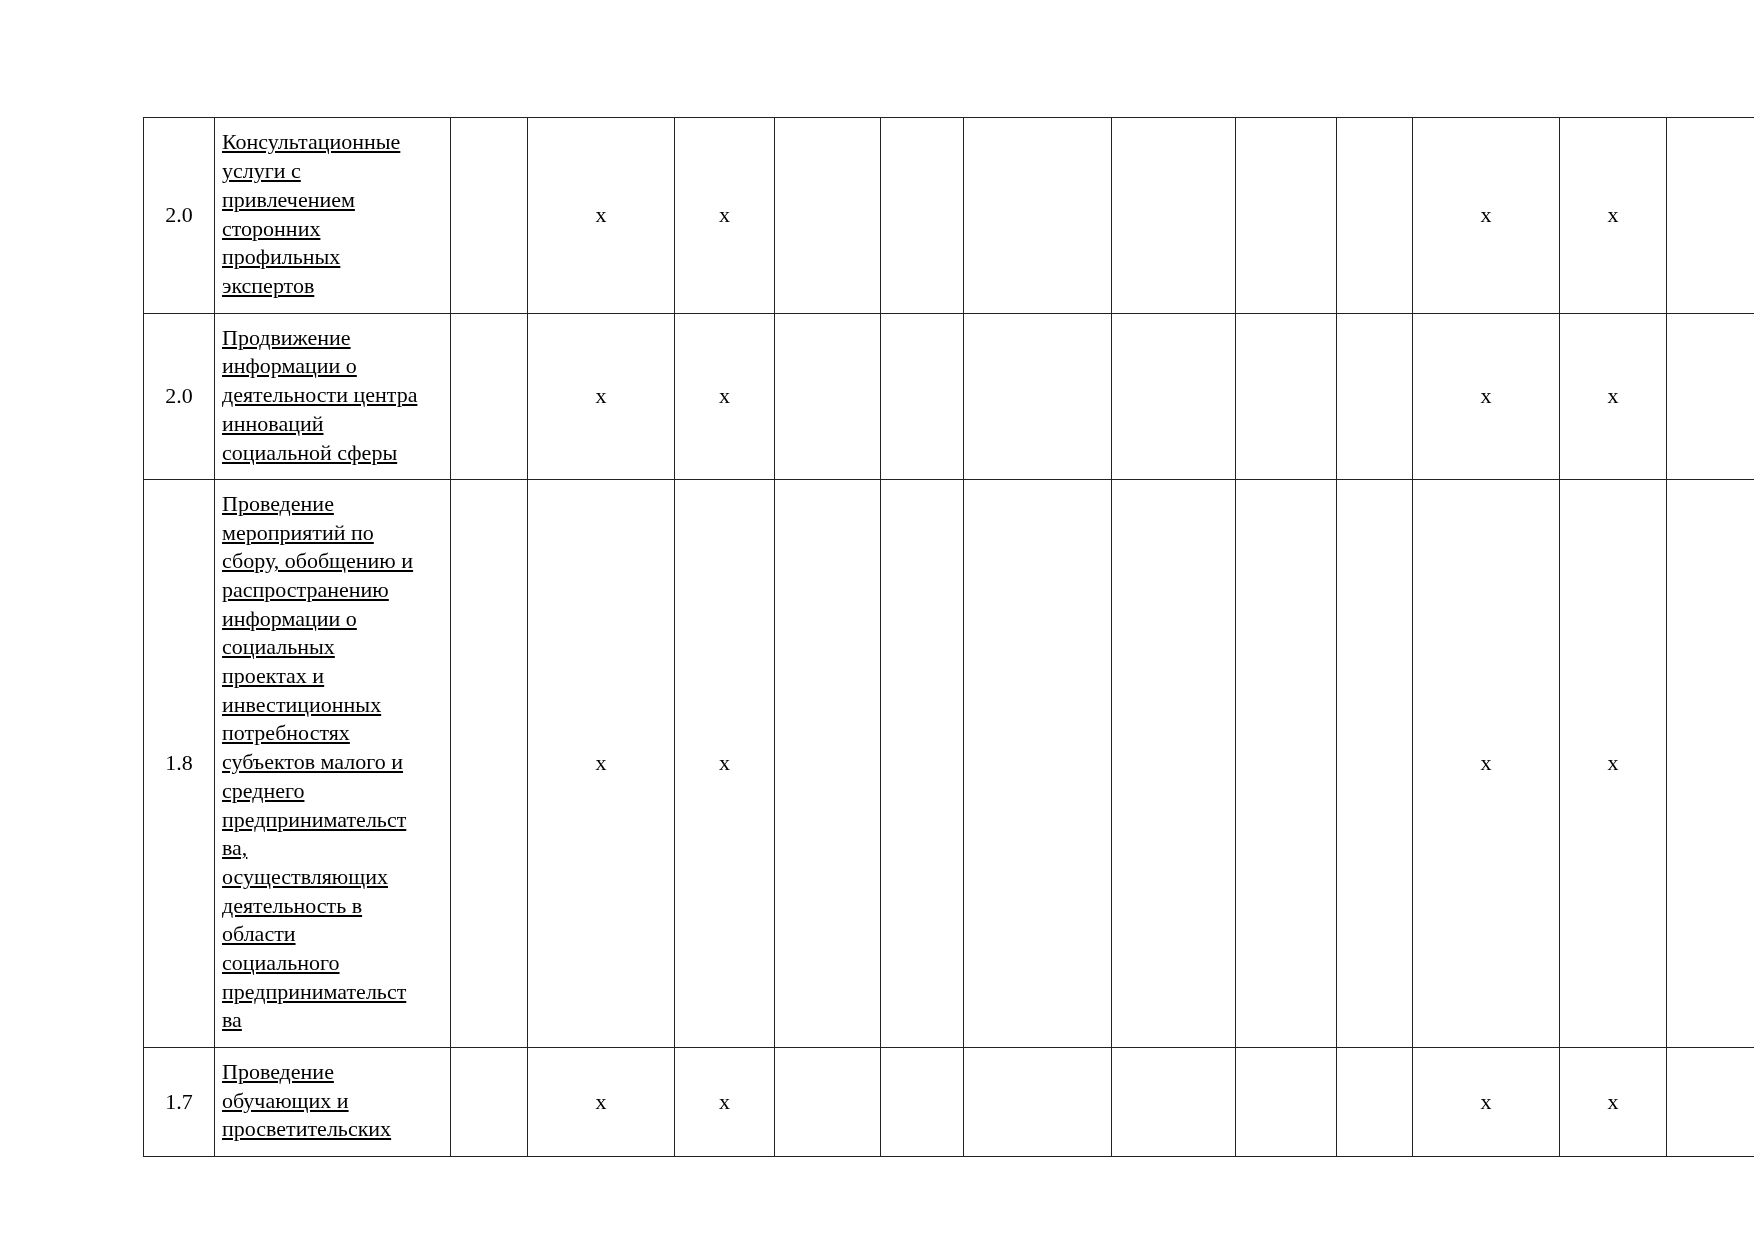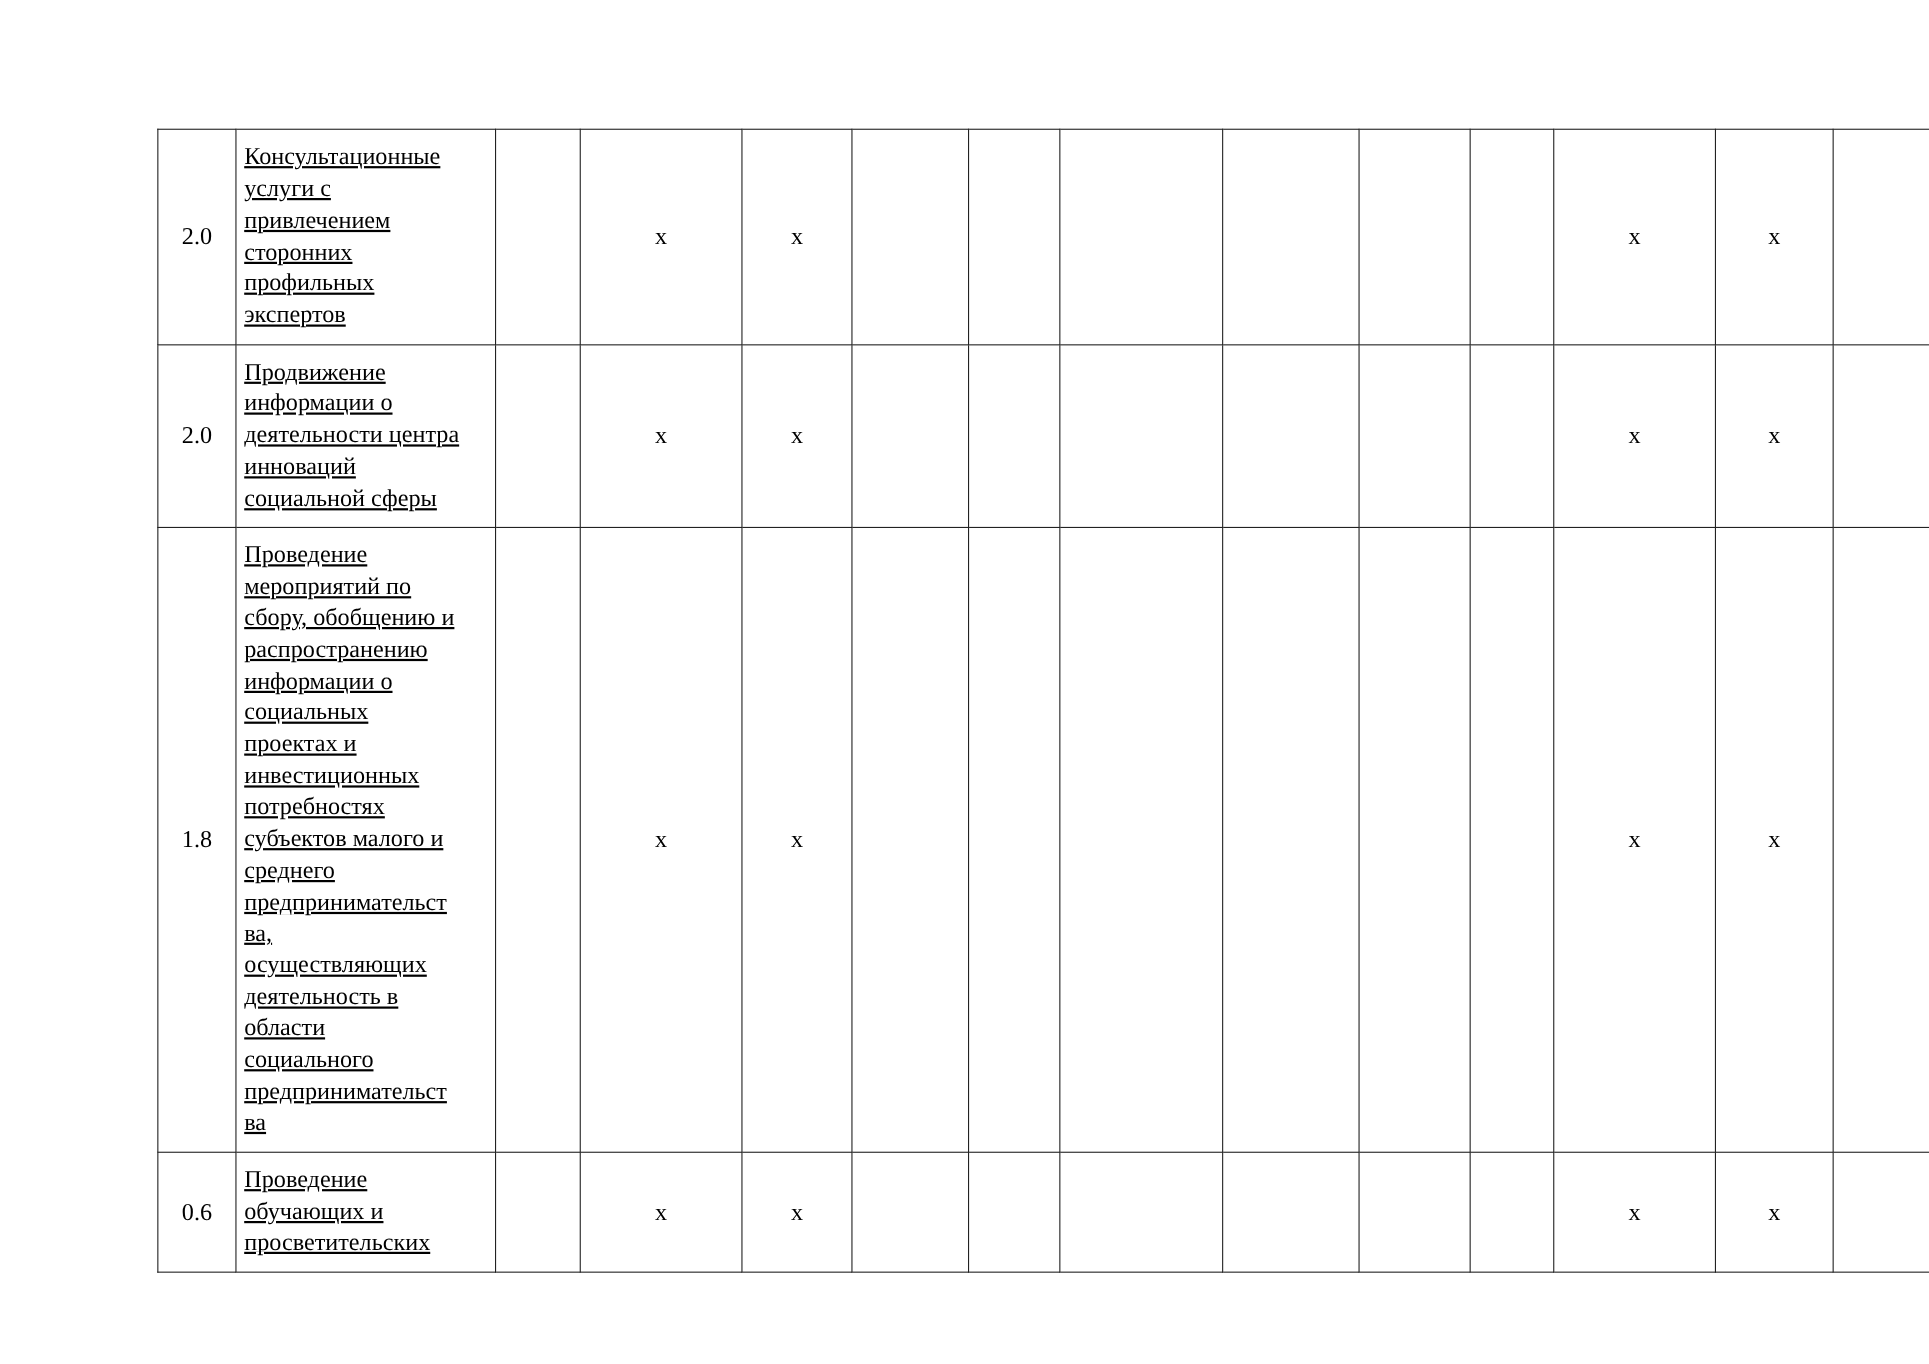--- a/index.html
+++ b/index.html
@@ -120,21 +120,21 @@
         <td class="mark"></td>
         <td class="mark"></td>
         <td class="mark"></td>
         <td class="mark"></td>
         <td class="mark"></td>
         <td class="mark">x</td>
         <td class="mark">x</td>
         <td class="mark"></td>
       </tr>
       <tr style="height:109px">
-        <td class="num">0.6</td>
+        <td class="num">1.7</td>
         <td class="desc">
             <span>Проведение
 обучающих и
 просветительских</span>
           </td>
         <td class="mark"></td>
         <td class="mark">x</td>
         <td class="mark">x</td>
         <td class="mark"></td>
         <td class="mark"></td>

